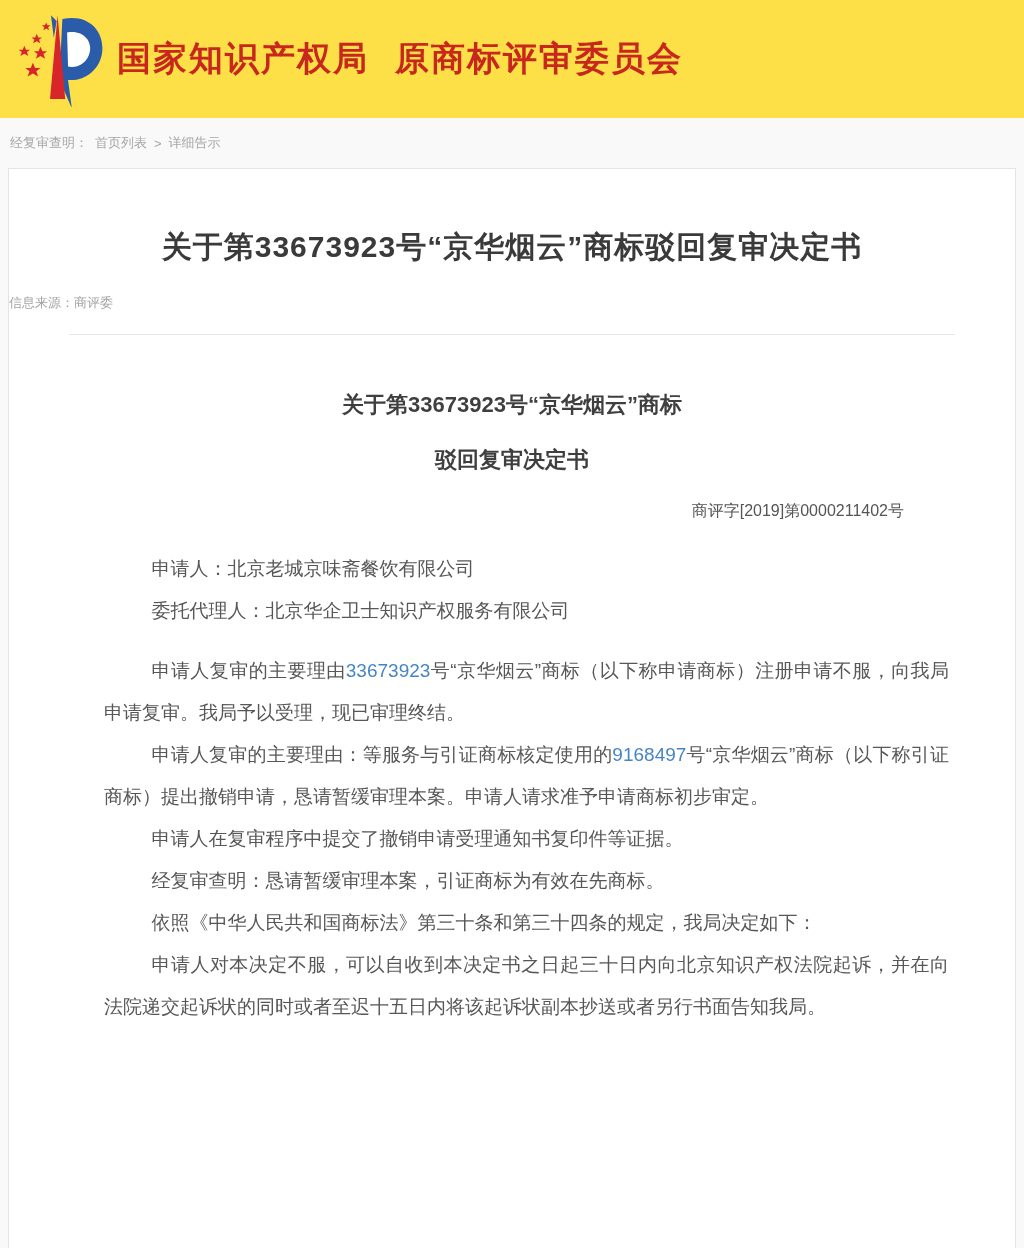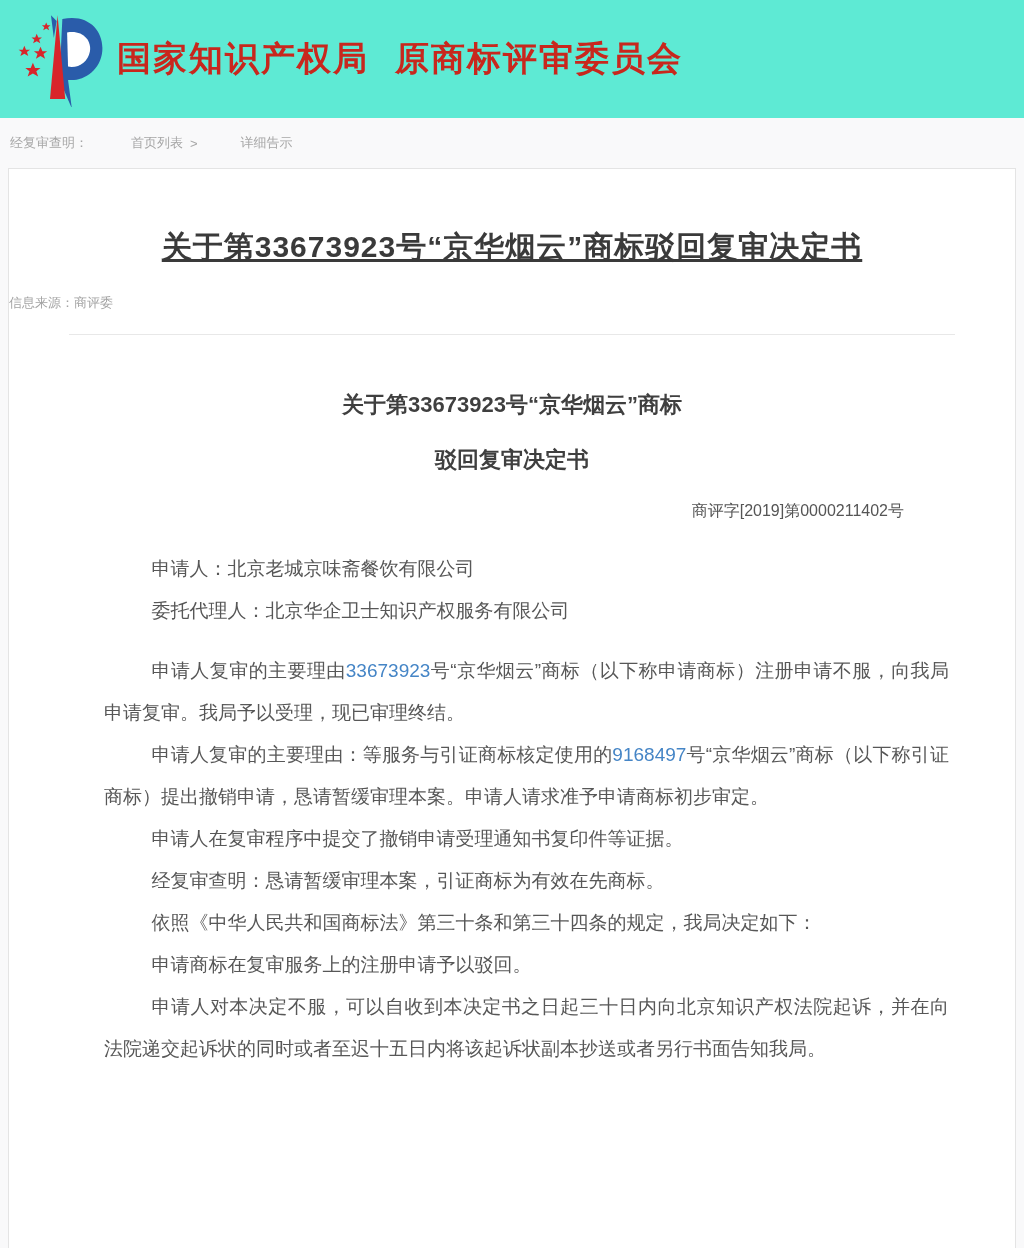--- a/index.html
+++ b/index.html
@@ -3,45 +3,45 @@
 <meta charset="utf-8">
 <style>
   * { margin: 0; padding: 0; box-sizing: border-box; }
   html, body {
     width: 1024px; height: 1248px; overflow: hidden;
     background: #f9f9fa;
     font-family: "Liberation Sans", "DejaVu Sans", sans-serif;
   }
   
   .site-header {
-    height: 118px; background: #5eead4;
+    height: 118px; background: #fde047;
     display: flex; align-items: center; padding-left: 12px;
   }
   .logo { width: 95px; height: 96px; flex: 0 0 auto; }
   .org-title {
     color: #c8271d; font-size: 34px; font-weight: bold;
     letter-spacing: 2px; margin-left: 10px; white-space: nowrap;
   }
   .org-title .gap { display: inline-block; width: 26px; }
   
   .breadcrumb {
     height: 50px; display: flex; align-items: center;
     padding-left: 10px; font-size: 13px; color: #a6a6a6;
   }
   .breadcrumb span { margin-right: 7px; }
-  .breadcrumb .crumb-link { cursor: pointer; margin-left: 36px; }
+  .breadcrumb .crumb-link { cursor: pointer; }
   
   .content-box {
     margin: 0 8px; background: #ffffff;
     border: 1px solid #e4e4e4; border-bottom: none;
     height: 1090px; padding-top: 58px;
   }
   .article-title {
     text-align: center; font-size: 30px; font-weight: bold;
-    color: #3a3a3a; letter-spacing: 1px; text-decoration: underline;
+    color: #3a3a3a; letter-spacing: 1px;
   }
   .article-source {
     text-align: left; font-size: 13px; color: #a3a3a3;
     margin-top: 26px;
   }
   .divider {
     border: none; border-top: 1px solid #e8e8e8;
     margin: 22px 60px 0 60px;
   }
   .doc-title {
@@ -115,17 +115,16 @@
       <p>委托代理人：北京华企卫士知识产权服务有限公司</p>
     </div>
 
     <p><span>申请人复审的主要理由</span><a class="tm-link">33673923</a><span>号“京华烟云”商标（以下称申请商标）注册申请不服，向我局申请复审。我局予以受理，现已审理终结。</span></p>
 
     <p><span>申请人复审的主要理由：等服务与引证商标核定使用的</span><a class="tm-link">9168497</a><span>号“京华烟云”商标（以下称引证商标）提出撤销申请，恳请暂缓审理本案。申请人请求准予申请商标初步审定。</span></p>
 
     <p>申请人在复审程序中提交了撤销申请受理通知书复印件等证据。</p>
     <p>经复审查明：恳请暂缓审理本案，引证商标为有效在先商标。</p>
     <p>依照《中华人民共和国商标法》第三十条和第三十四条的规定，我局决定如下：</p>
-    <p>申请商标在复审服务上的注册申请予以驳回。</p>
     <p>申请人对本决定不服，可以自收到本决定书之日起三十日内向北京知识产权法院起诉，并在向法院递交起诉状的同时或者至迟十五日内将该起诉状副本抄送或者另行书面告知我局。</p>
 
   </div>
 </div>
 
 </body></html>

